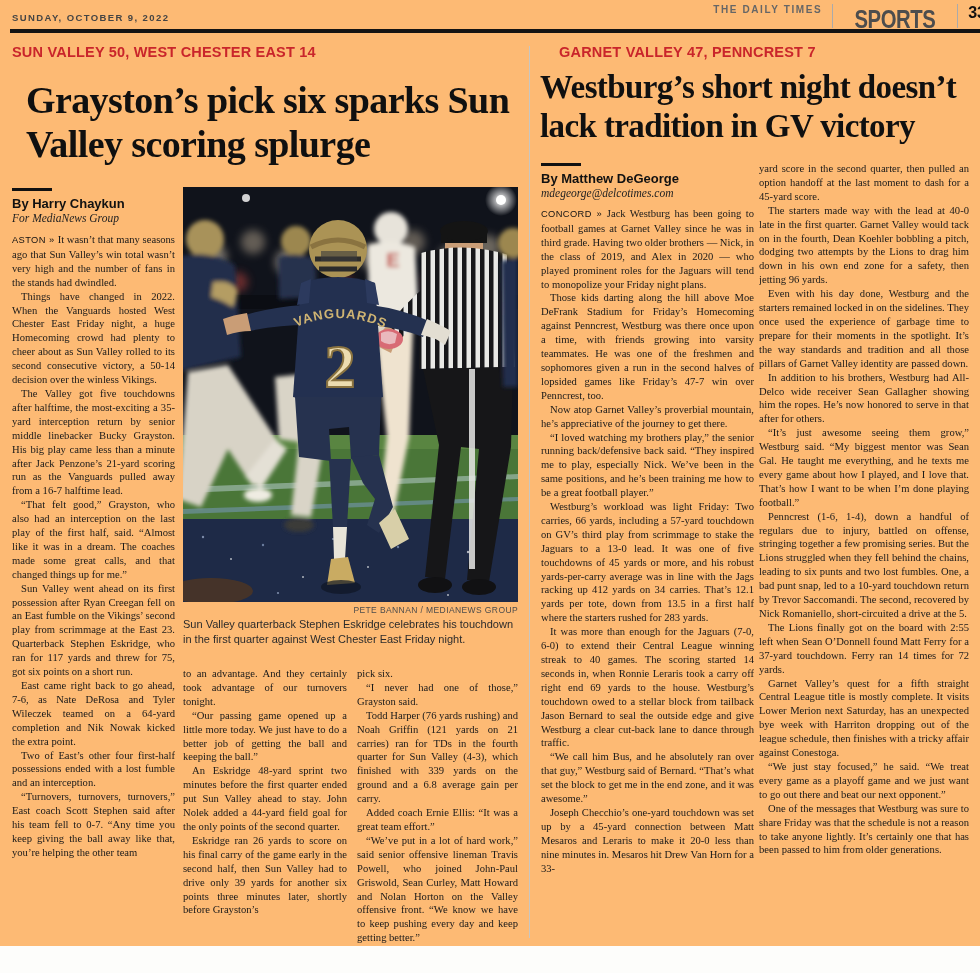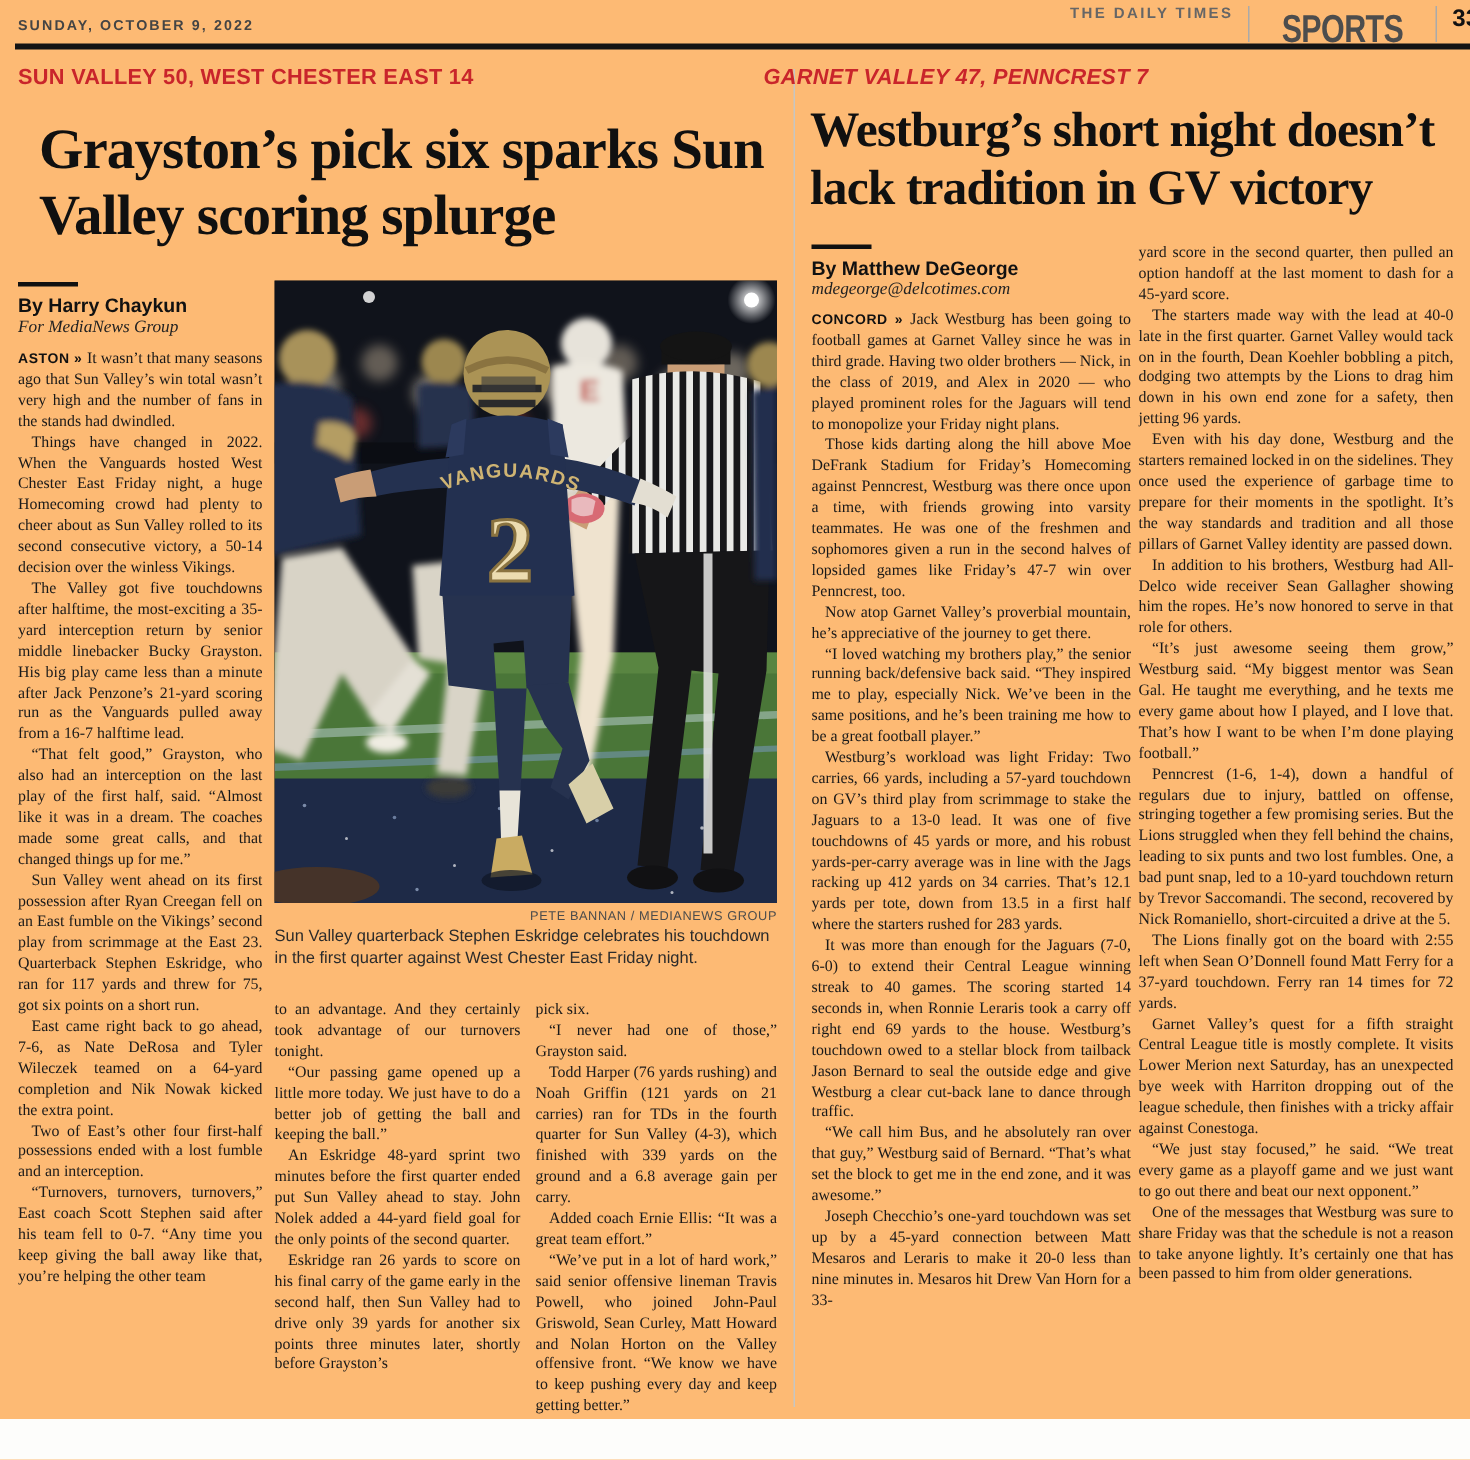--- a/index.html
+++ b/index.html
@@ -24,21 +24,21 @@
   .headline{position:absolute;font-family:"Liberation Serif",serif;font-weight:700;color:#101010;
             letter-spacing:-.6px;}
   .by-block{position:absolute;}
   .by-rule{width:40px;height:3px;background:#111;margin-bottom:5px;}
   .by-name{font-family:"Liberation Sans",sans-serif;font-weight:800;font-size:13px;color:#111;}
   .by-org{font-style:italic;font-size:11.5px;color:#222;margin-top:1px;}
   .bodytext{position:absolute;font-size:10.6px;line-height:13.9px;text-align:justify;
             overflow:hidden;color:#191919;}
   .bodytext p{margin:0;}
   .bodytext p.ind{text-indent:9px;}
-  .dl{font-family:"Liberation Sans",sans-serif;font-weight:700;font-size:9.3px;letter-spacing:.4px;color:#111;}
+  .dl{font-family:"Liberation Sans",sans-serif;font-weight:400;font-size:9.3px;letter-spacing:.4px;color:#111;}
 
   .article-divider{position:absolute;left:529px;top:46px;bottom:8px;width:1px;background:#c6c6c3;}
 
   
   .photo-wrap{position:absolute;left:183px;top:187px;width:335px;height:415px;background:#0c0e13;overflow:hidden;}
   .photo-credit{position:absolute;left:183px;top:605px;width:335px;text-align:right;
                 font-family:"Liberation Sans",sans-serif;font-size:8.5px;letter-spacing:.4px;color:#4c4c4c;}
   .photo-caption{position:absolute;left:183px;top:617px;width:332px;
                  font-family:"Liberation Sans",sans-serif;font-size:11px;line-height:14.5px;color:#2b2b2b;}
 </style>
@@ -231,21 +231,21 @@
       <p class="ind">Eskridge ran 26 yards to score on his final carry of the game early in the second half, then Sun Valley had to drive only 39 yards for another six points three minutes later, shortly before Grayston’s</p>
     </div>
   <div class="bodytext" style="left:357px;top:667px;width:161px;height:300px;">
       <p>pick six.</p>
       <p class="ind">“I never had one of those,” Grayston said.</p>
       <p class="ind">Todd Harper (76 yards rushing) and Noah Griffin (121 yards on 21 carries) ran for TDs in the fourth quarter for Sun Valley (4-3), which finished with 339 yards on the ground and a 6.8 average gain per carry.</p>
       <p class="ind">Added coach Ernie Ellis: “It was a great team effort.”</p>
       <p class="ind">“We’ve put in a lot of hard work,” said senior offensive lineman Travis Powell, who joined John-Paul Griswold, Sean Curley, Matt Howard and Nolan Horton on the Valley offensive front. “We know we have to keep pushing every day and keep getting better.”</p>
     </div>
 
-  <div class="kicker" style="left:509px;top:44px;font-style:italic;">GARNET VALLEY 47, PENNCREST 7</div>
+  <div class="kicker" style="left:559px;top:44px;">GARNET VALLEY 47, PENNCREST 7</div>
   <h1 class="headline" style="left:540px;top:68px;width:436px;margin:0;font-size:33px;line-height:39px;">Westburg’s short night doesn’t lack tradition in GV victory</h1>
 
   <div class="by-block" style="left:541px;top:163px;">
     <div class="by-rule"></div>
     <div class="by-name">By Matthew DeGeorge</div>
     <div class="by-org">mdegeorge@delcotimes.com</div>
   </div>
 
   <div class="bodytext" style="left:541px;top:207px;width:213px;height:760px;">
       <p><b class="dl">CONCORD » </b>Jack Westburg has been going to football games at Garnet Valley since he was in third grade. Having two older brothers — Nick, in the class of 2019, and Alex in 2020 — who played prominent roles for the Jaguars will tend to monopolize your Friday night plans.</p>
@@ -254,21 +254,21 @@
       <p class="ind">“I loved watching my brothers play,” the senior running back/defensive back said. “They inspired me to play, especially Nick. We’ve been in the same positions, and he’s been training me how to be a great football player.”</p>
       <p class="ind">Westburg’s workload was light Friday: Two carries, 66 yards, including a 57-yard touchdown on GV’s third play from scrimmage to stake the Jaguars to a 13-0 lead. It was one of five touchdowns of 45 yards or more, and his robust yards-per-carry average was in line with the Jags racking up 412 yards on 34 carries. That’s 12.1 yards per tote, down from 13.5 in a first half where the starters rushed for 283 yards.</p>
       <p class="ind">It was more than enough for the Jaguars (7-0, 6-0) to extend their Central League winning streak to 40 games. The scoring started 14 seconds in, when Ronnie Leraris took a carry off right end 69 yards to the house. Westburg’s touchdown owed to a stellar block from tailback Jason Bernard to seal the outside edge and give Westburg a clear cut-back lane to dance through traffic.</p>
       <p class="ind">“We call him Bus, and he absolutely ran over that guy,” Westburg said of Bernard. “That’s what set the block to get me in the end zone, and it was awesome.”</p>
       <p class="ind">Joseph Checchio’s one-yard touchdown was set up by a 45-yard connection between Matt Mesaros and Leraris to make it 20-0 less than nine minutes in. Mesaros hit Drew Van Horn for a 33-</p>
     </div>
   <div class="bodytext" style="left:759px;top:162px;width:210px;height:805px;">
       <p>yard score in the second quarter, then pulled an option handoff at the last moment to dash for a 45-yard score.</p>
       <p class="ind">The starters made way with the lead at 40-0 late in the first quarter. Garnet Valley would tack on in the fourth, Dean Koehler bobbling a pitch, dodging two attempts by the Lions to drag him down in his own end zone for a safety, then jetting 96 yards.</p>
       <p class="ind">Even with his day done, Westburg and the starters remained locked in on the sidelines. They once used the experience of garbage time to prepare for their moments in the spotlight. It’s the way standards and tradition and all those pillars of Garnet Valley identity are passed down.</p>
-      <p class="ind">In addition to his brothers, Westburg had All-Delco wide receiver Sean Gallagher showing him the ropes. He’s now honored to serve in that role for others.</p>
+      <p class="ind">In addition to his brothers, Westburg had All-Delco wide receiver Sean Gallagher showing him the ropes. He’s now honored to serve in that after for others.</p>
       <p class="ind">“It’s just awesome seeing them grow,” Westburg said. “My biggest mentor was Sean Gal. He taught me everything, and he texts me every game about how I played, and I love that. That’s how I want to be when I’m done playing football.”</p>
       <p class="ind">Penncrest (1-6, 1-4), down a handful of regulars due to injury, battled on offense, stringing together a few promising series. But the Lions struggled when they fell behind the chains, leading to six punts and two lost fumbles. One, a bad punt snap, led to a 10-yard touchdown return by Trevor Saccomandi. The second, recovered by Nick Romaniello, short-circuited a drive at the 5.</p>
       <p class="ind">The Lions finally got on the board with 2:55 left when Sean O’Donnell found Matt Ferry for a 37-yard touchdown. Ferry ran 14 times for 72 yards.</p>
       <p class="ind">Garnet Valley’s quest for a fifth straight Central League title is mostly complete. It visits Lower Merion next Saturday, has an unexpected bye week with Harriton dropping out of the league schedule, then finishes with a tricky affair against Conestoga.</p>
       <p class="ind">“We just stay focused,” he said. “We treat every game as a playoff game and we just want to go out there and beat our next opponent.”</p>
       <p class="ind">One of the messages that Westburg was sure to share Friday was that the schedule is not a reason to take anyone lightly. It’s certainly one that has been passed to him from older generations.</p>
     </div>
 
 </div>
 

